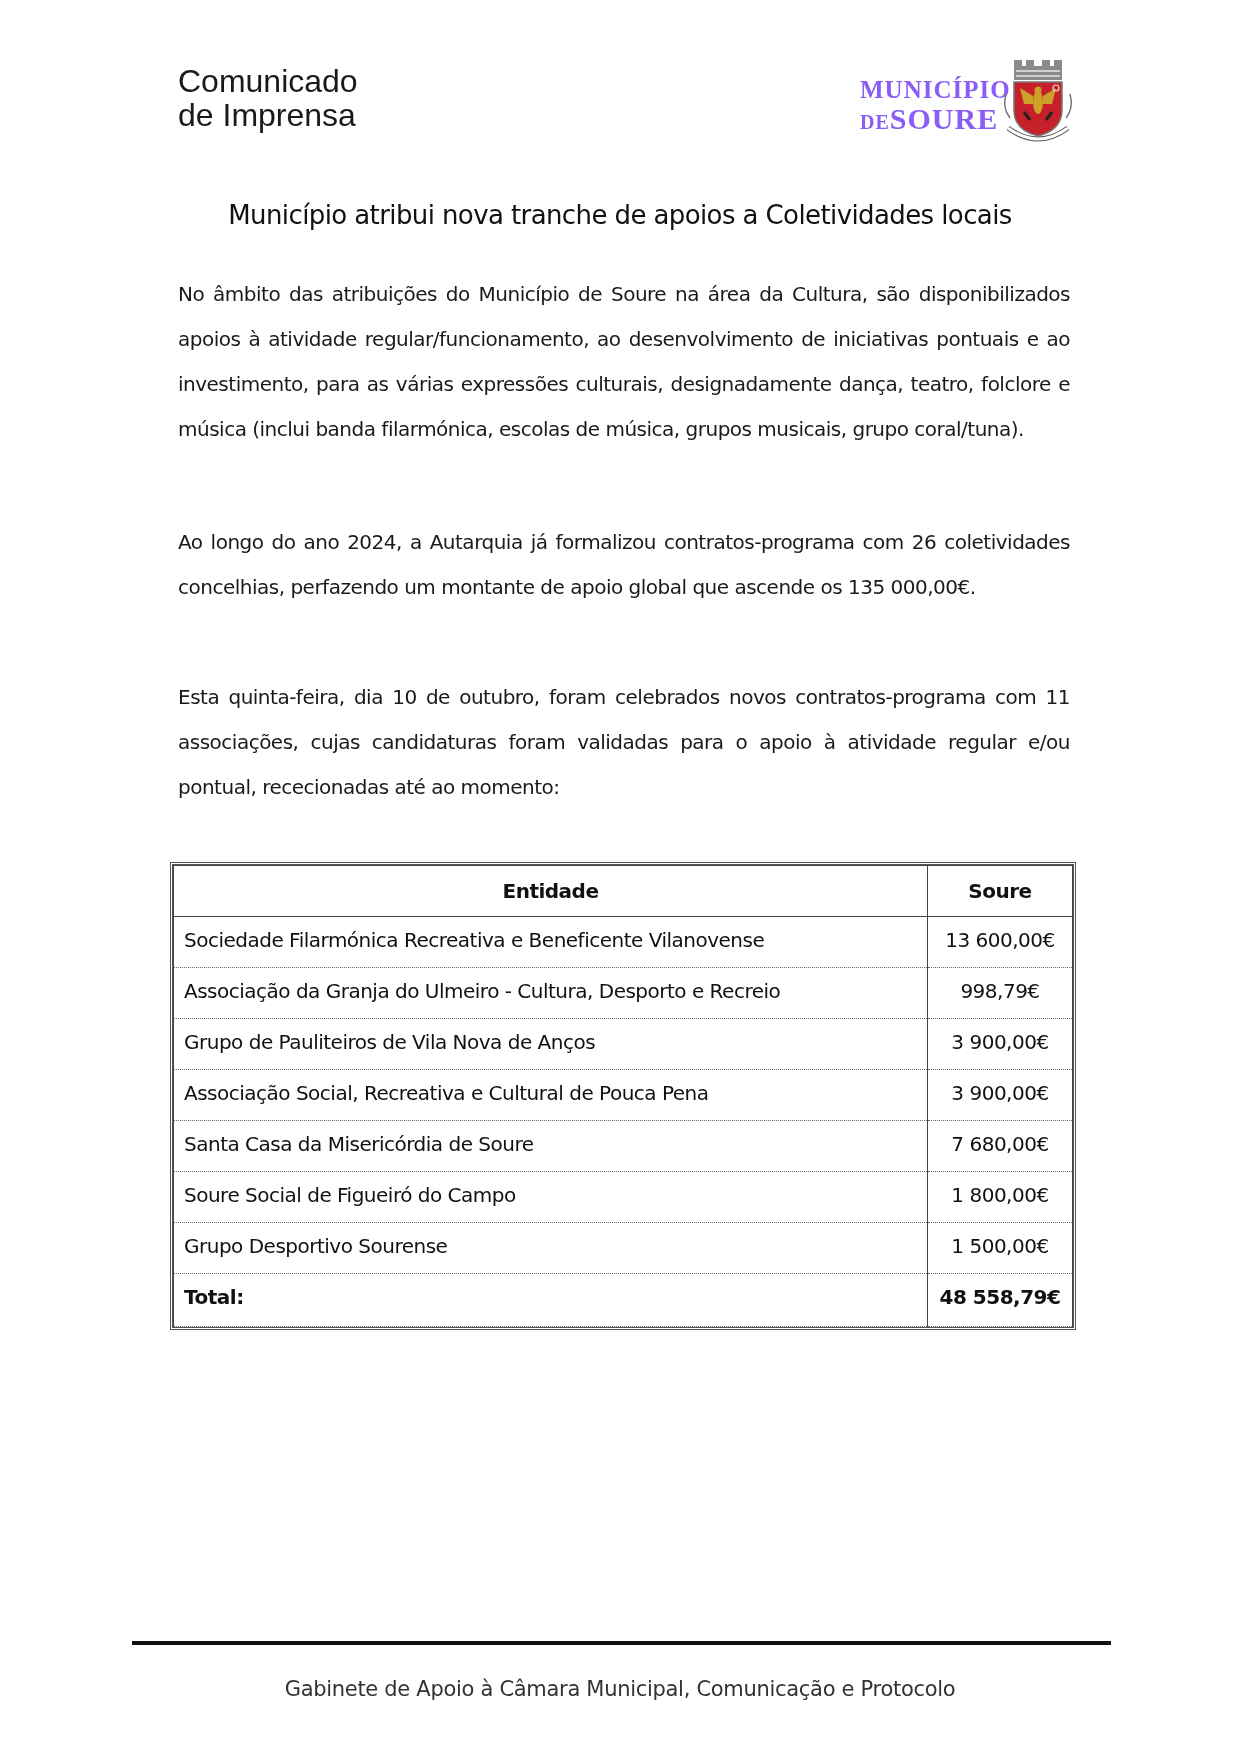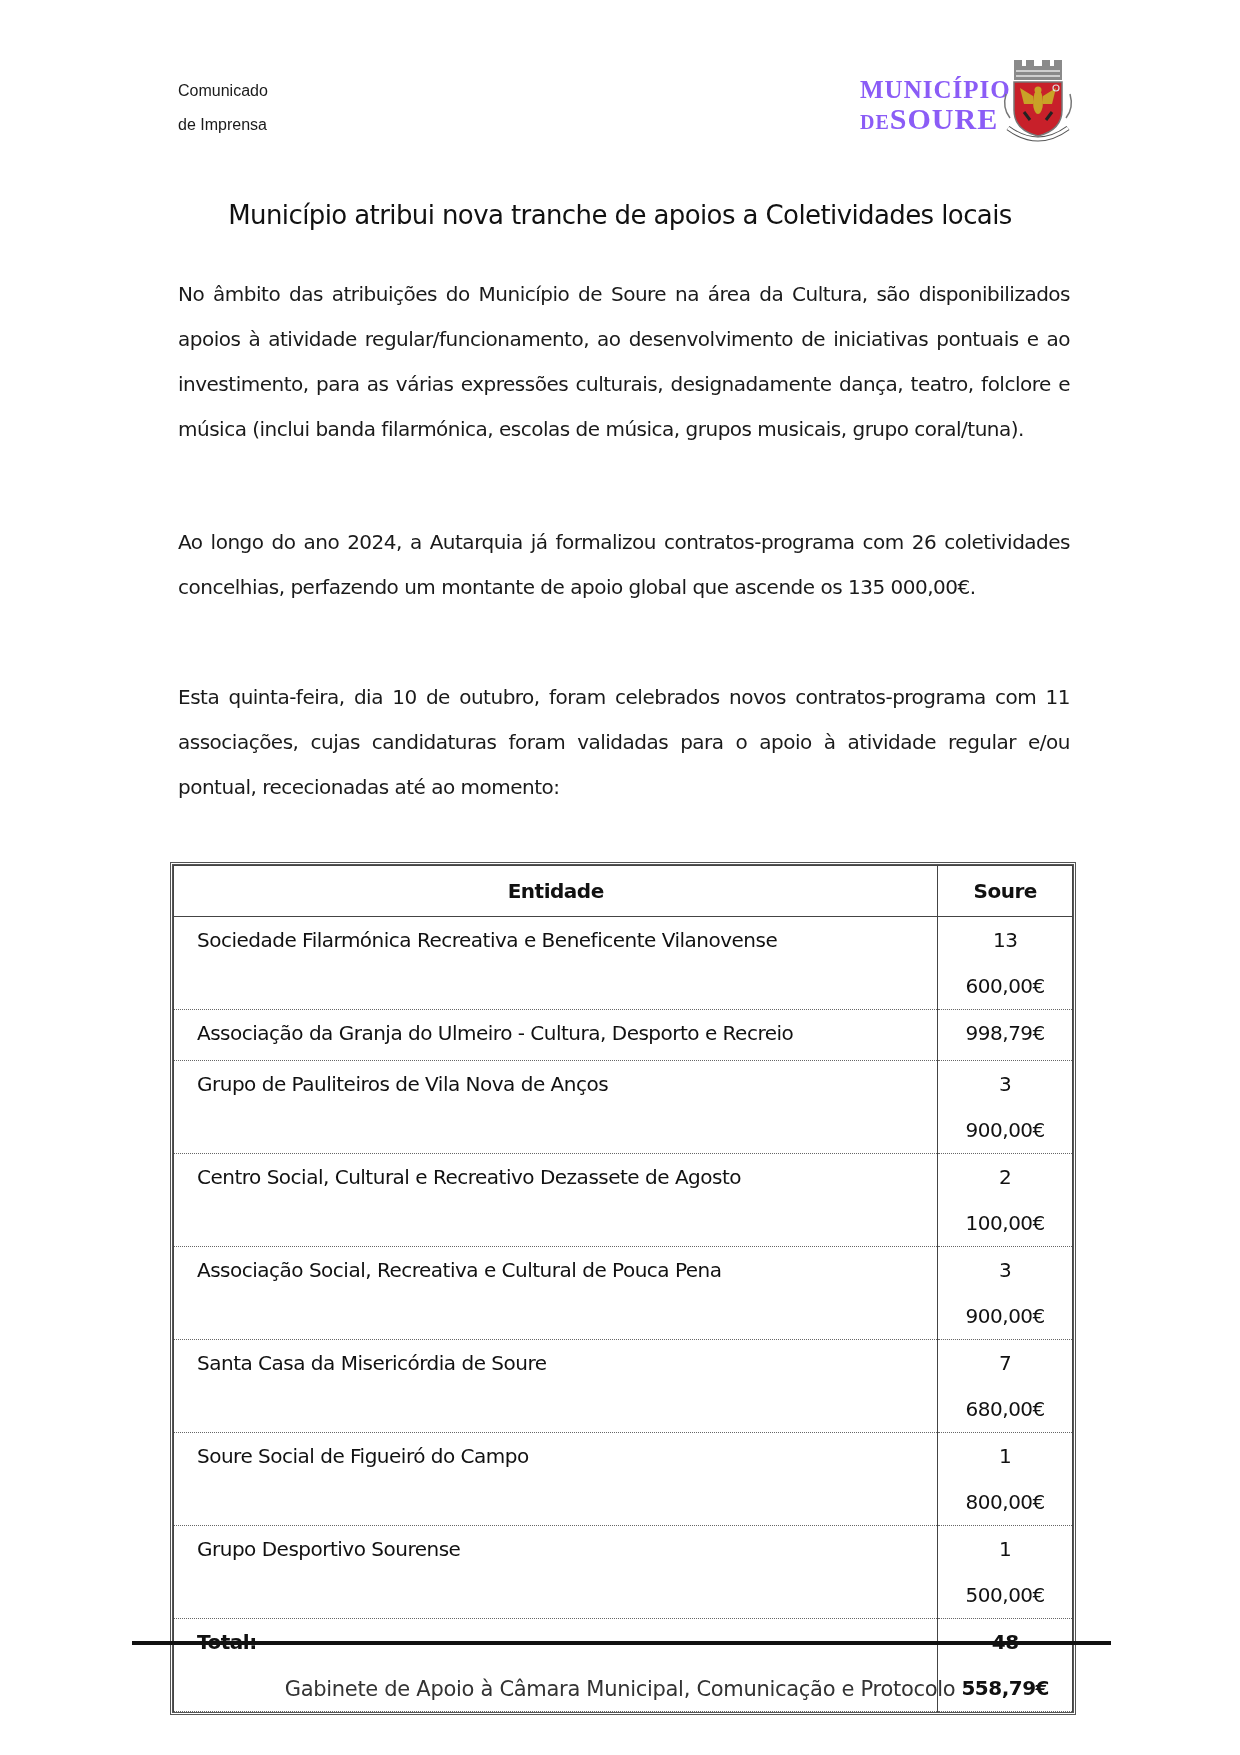--- a/index.html
+++ b/index.html
@@ -1,19 +1,19 @@
 <!DOCTYPE html>
 <html><head>
 <meta charset="utf-8">
 <style>
   html, body { margin: 0; padding: 0; background: #ffffff; }
   body { width: 1240px; height: 1755px; position: relative; overflow: hidden; color: #111; }
   .header-label {
-    position: absolute; left: 178px; top: 74px;
-    font-family: "Liberation Sans", sans-serif; font-size: 16px; line-height: 34px; color: #1a1a1a;
+    position: absolute; left: 178px; top: 64px;
+    font-family: "Liberation Sans", sans-serif; font-size: 32px; line-height: 34px; color: #1a1a1a;
   }
   .header-label div { white-space: nowrap; }
   .logo { position: absolute; left: 860px; top: 58px; width: 215px; height: 90px; }
   .logo-text {
     position: absolute; left: 0; top: 18px;
     font-family: Liberation Serif, serif; font-weight: bold; color: #8b5cf6;
   }
   .logo-line1 { font-size: 25px; letter-spacing: 1px; line-height: 28px; }
   .logo-line2 { font-size: 30px; line-height: 30px; letter-spacing: 1px; }
   .logo-line2 .small { font-size: 20px; }
@@ -31,21 +31,21 @@
   .p1 { top: 272px; }
   .p2 { top: 520px; }
   .p3 { top: 675px; }
   .body-text p { margin: 0; }
 
   .table-wrap {
     position: absolute; left: 170px; top: 862px; width: 906px;
     border: 3px double #555; box-sizing: border-box;
   }
   table { border-collapse: collapse; width: 100%; font-family: "DejaVu Sans", sans-serif; font-size: 20px; color: #111; letter-spacing: -0.5px; }
-  th, td { border: 1px solid #444; padding: 0 23px; vertical-align: top; }
+  th, td { border: 1px solid #444; padding: 0 10px; vertical-align: top; }
   td { border-top: 1px dotted #666; border-bottom: 1px dotted #666; }
   th { height: 50px; font-weight: bold; text-align: center; vertical-align: middle; border-bottom: 1px solid #444; }
   td.entity { width: 733px; line-height: 46px; height: 50px; text-align: justify; }
   td.value { text-align: center; line-height: 46px; }
   tr.total td { font-weight: bold; height: 52px; }
   .footer-rule { position: absolute; left: 132px; top: 1641px; width: 979px; height: 4px; background: #111; }
   .footer-text {
     position: absolute; left: 0; width: 1240px; top: 1677px; text-align: center;
     font-family: "DejaVu Sans", sans-serif; font-size: 21px; color: #333; letter-spacing: -0.3px;
   }
@@ -117,24 +117,20 @@
       </tr>
       <tr>
         <td class="entity">Associação da Granja do Ulmeiro - Cultura, Desporto e Recreio</td>
         <td class="value">998,79€</td>
       </tr>
       <tr>
         <td class="entity">Grupo de Pauliteiros de Vila Nova de Anços</td>
         <td class="value">3 900,00€</td>
       </tr>
       <tr>
-        <td class="entity">Centro Social, Cultural e Recreativo Dezassete de Agosto</td>
-        <td class="value">2 100,00€</td>
-      </tr>
-      <tr>
         <td class="entity">Associação Social, Recreativa e Cultural de Pouca Pena</td>
         <td class="value">3 900,00€</td>
       </tr>
       <tr>
         <td class="entity">Santa Casa da Misericórdia de Soure</td>
         <td class="value">7 680,00€</td>
       </tr>
       <tr>
         <td class="entity">Soure Social de Figueiró do Campo</td>
         <td class="value">1 800,00€</td>

